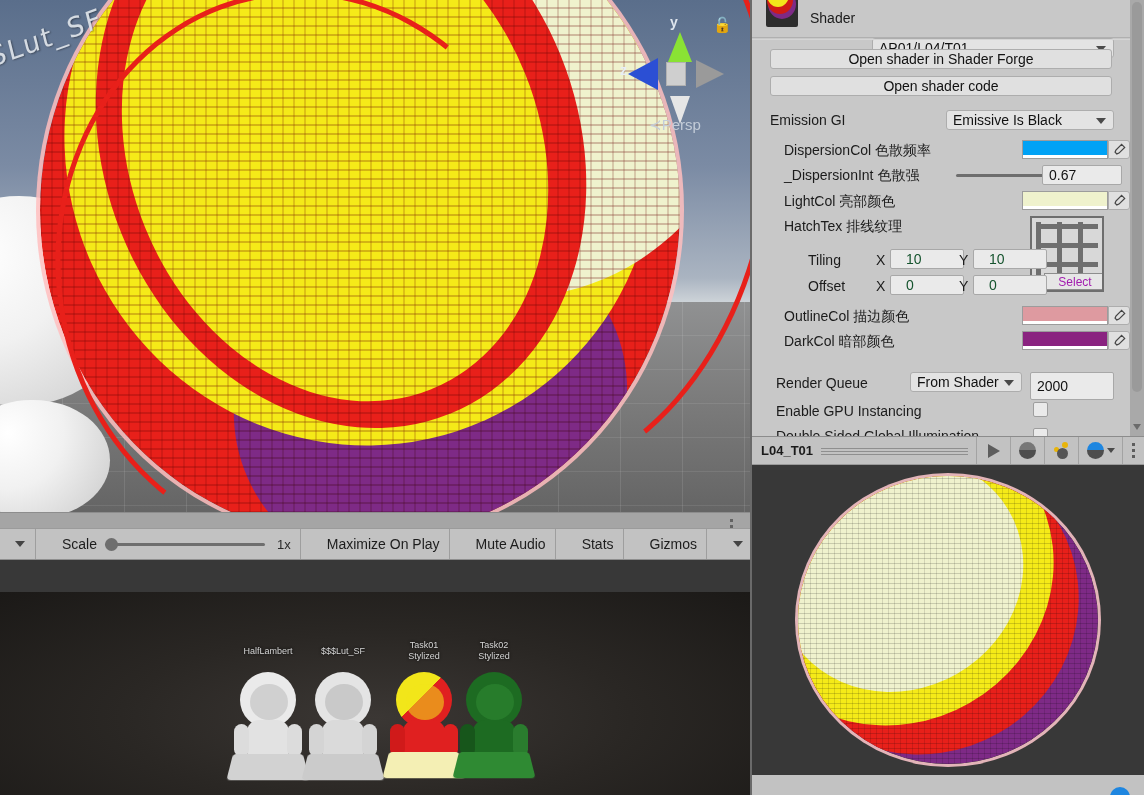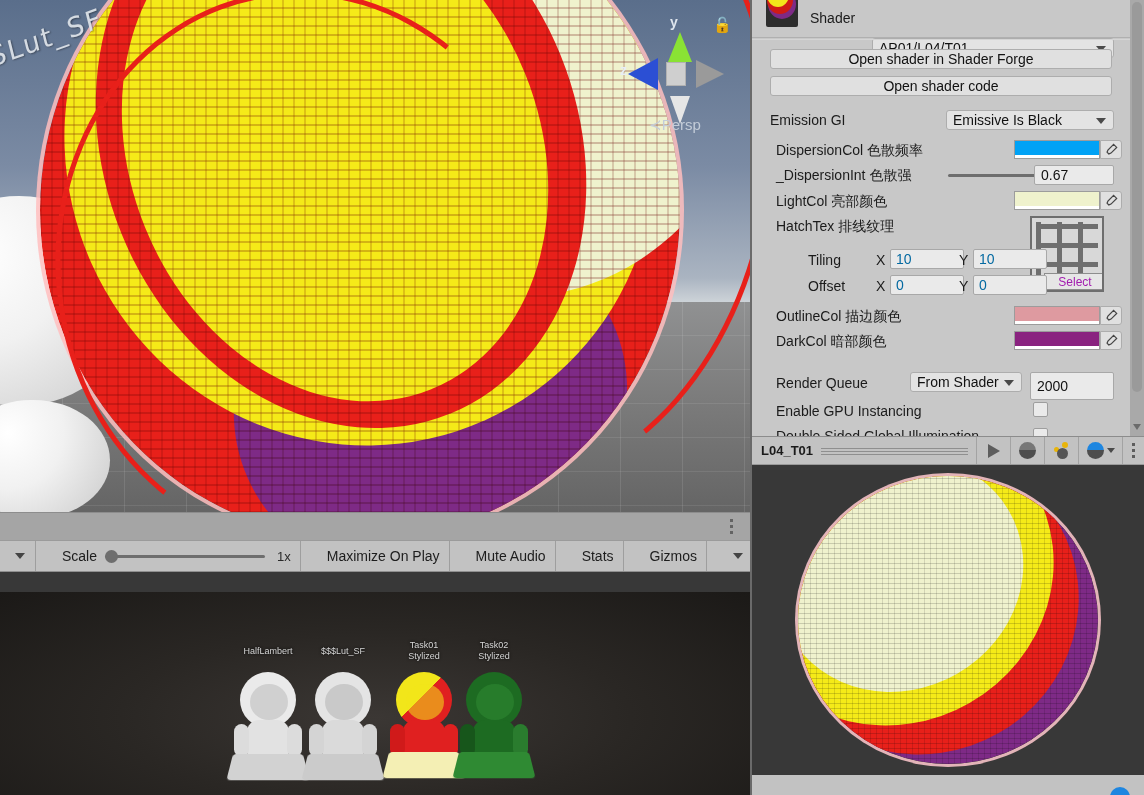--- a/index.html
+++ b/index.html
@@ -120,21 +120,21 @@
     background:#a5a5a5; border-top:1px solid #8d8d8d;
   }
   #scene-kebab {
     position:absolute; right:14px; bottom:4px; width:14px; height:20px;
     display:flex; flex-direction:column; justify-content:center; align-items:center; gap:3px;
   }
   #scene-kebab i { display:block; width:3px; height:3px; background:#636363; }
 
   
   #game-toolbar {
-    position:absolute; left:0; top:540px; width:752px; height:32px;
+    position:absolute; left:0; top:528px; width:752px; height:32px;
     background:#c2c2c2; border-top:1px solid #9b9b9b; border-bottom:1px solid #8f8f8f;
     display:flex; align-items:stretch; font-size:14px; color:#1d1d1d;gap:17px;
   }
   .gt-cell {
     display:flex; align-items:center; padding:0 9px;
     border-right:1px solid #9e9e9e; background:#c2c2c2; white-space:nowrap;
   }
   .gt-cell.noborder { border-right:none; }
   #gt-dropdown { width:78px; justify-content:flex-end; padding-right:10px; }
   .caret { width:0;height:0;border-left:5px solid transparent;border-right:5px solid transparent;
@@ -211,21 +211,21 @@
     font-size:14px; color:#111;
   }
   #btn-forge { left:18px; top:49px; width:342px; }
   #btn-code  { left:18px; top:76px; width:342px; }
 
   #emission-row { position:absolute; left:18px; top:103px; width:344px; height:20px;margin-top:7px; }
   #emission-label { position:absolute; left:0; top:2px; font-size:14px; color:#1b1b1b; }
   #emission-select{ position:absolute; left:176px; top:0; width:168px; }
 
   
-  .prow { position:absolute; left:0; width:378px; height:22px; }
+  .prow { position:absolute; left:8px; width:378px; height:22px; }
   .plabel { position:absolute; left:24px; top:2px; font-size:14px; color:#1b1b1b; white-space:nowrap; }
   .swatch-wrap {
     position:absolute; right:30px; top:0px; width:86px; height:19px;
     background:#fff; border:1px solid #9c9c9c;
   }
   .swatch { position:absolute; left:0; top:0; width:100%; height:14px; }
   .picker {
     position:absolute; right:8px; top:0px; width:22px; height:19px;
     background:#e0e0e0; border:1px solid #adadad; border-radius:0 3px 3px 0;
     display:flex; align-items:center; justify-content:center;
@@ -267,21 +267,21 @@
     font-size:12px; color:#a21caf; display:flex; align-items:center; justify-content:center;
   }
   #tiling-row, #offset-row { position:absolute; left:0; width:300px; height:22px; }
   #tiling-row { top:249px; }
   #offset-row { top:275px; }
   .tilabel { position:absolute; left:56px; top:3px; font-size:14px; color:#1b1b1b; }
   .axis { position:absolute; top:3px; font-size:14px; color:#1b1b1b; }
   .numfield {
     position:absolute; top:0; width:74px; height:20px;
     background:#eaeaea; border:1px solid #a8a8a8; border-radius:2px;
-    display:flex; align-items:center; padding-left:5px; font-size:14px; color:#0369a1;
+    display:flex; align-items:center; padding-left:15px; font-size:14px; color:#14532d;
   }
   .ax-x { left:124px; } .nf-x { left:138px; }
   .ax-y { left:207px; } .nf-y { left:221px; }
 
   
   #rq-row { position:absolute; left:0; top:372px; width:378px; height:22px; }
   #rq-label { position:absolute; left:24px; top:3px; font-size:14px; color:#1b1b1b; }
   #rq-select { position:absolute; left:158px; top:0; width:112px; }
   #rq-num {
     position:absolute; left:278px; top:0; width:84px; height:28px;

